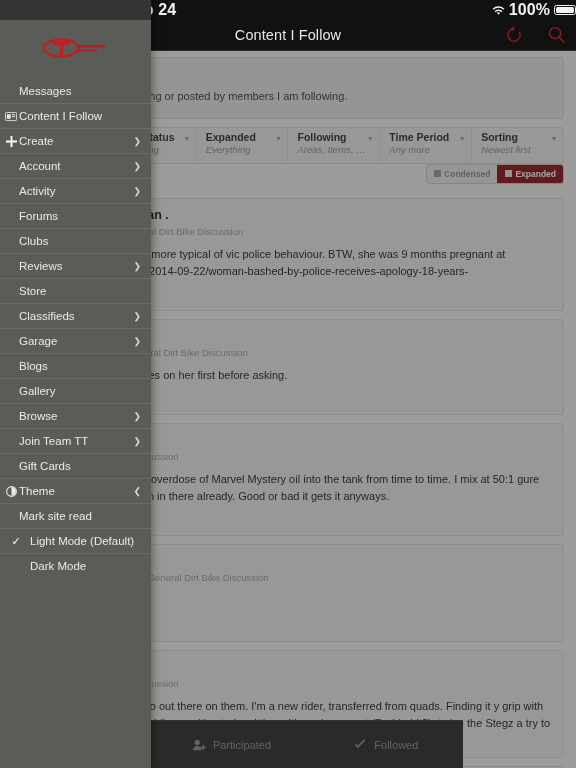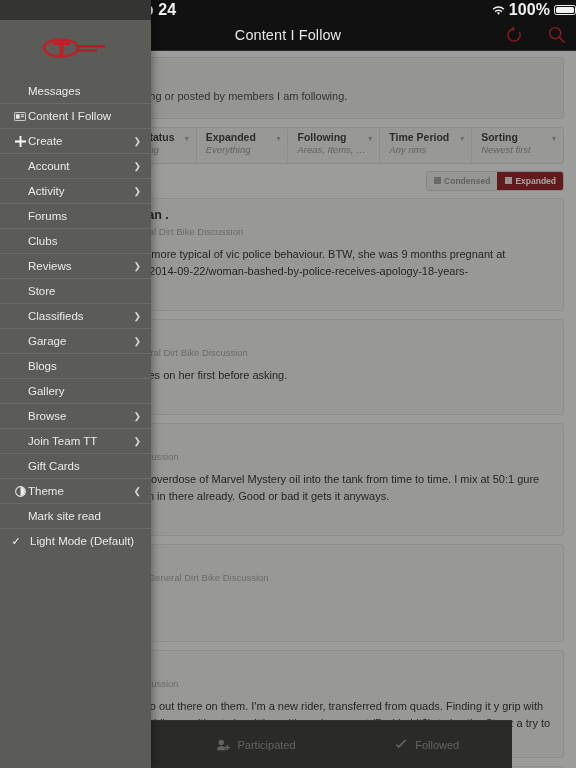--- a/index.html
+++ b/index.html
@@ -71,21 +71,21 @@
   .filt {
     flex: 1 1 0; min-width: 0; padding: 3px 7px 0 9px;
     border-left: 1px solid #d6d6d6; position: relative;
   }
   .filt:first-child { border-left: none; }
   .filt-lab { font-size: 10.5px; font-weight: 700; color: #2e2e2e; white-space: nowrap; overflow: hidden; }
   .filt-val { font-size: 9.5px; font-style: italic; color: #8d8d8d; white-space: nowrap; overflow: hidden; text-overflow: ellipsis; margin-top: 1px; }
   .filt-chev { position:absolute; right: 7px; top: 6px; color:#999; font-size: 8px; }
 
   
-  .toolrow { height: 34px; display:flex; align-items:center; justify-content:flex-end; }
+  .toolrow { height: 34px; display:flex; align-items:flex-start; justify-content:flex-end; }
   .seg { display:flex; border-radius: 3px; overflow:hidden; border:1px solid #c9c9c9; }
   .seg-btn {
     font-size: 8.5px; padding: 4px 7px; display:flex; align-items:center; gap:3px;
     background: #e6e6e6; color:#8a8a8a; font-weight:600;
   }
   .seg-btn.active { background: #8b1218; color: #fff; border-left: 1px solid #8b1218;}
   .seg-ico { width:7px; height:7px; background: currentColor; display:inline-block; opacity:.85; }
 
   
   .item {
@@ -95,21 +95,21 @@
   .item-title { font-size: 12.5px; font-weight: 700; color: #1f1f1f; line-height:1.2; }
   .item-sub { font-size: 9.5px; color: #9a9a9a; margin-top: 3px; }
   .item-body { font-size: 11px; color: #232323; line-height: 1.55; margin-top: 9px; word-break: break-word;}
   .item-meta { display:flex; align-items:center; gap: 14px; margin-top: 11px; }
   .meta-chunk { display:flex; align-items:center; gap:5px; font-size:9.5px; color:#8d8d8d; }
   .bubble-ico { width:10px; height:8px; background:#7e7e7e; border-radius:3px 3px 3px 0; display:inline-block; position:relative; top:1px;}
   .react-badge { width:13px; height:13px; border-radius:50%; background:#1f6fb5; border:1.5px solid #5aa4dd; display:inline-block; }
 
   
   .tabbar {
-    position:absolute; bottom:0; left:0; width: 512px; height: 48px;
+    position:absolute; bottom:0; left:0; width: 463px; height: 48px;
     background: #2b2b2b; border-top: 1px solid #3a3a3a;
     display:flex; align-items:center; z-index: 40;
   }
   .tab { flex:1; display:flex; align-items:center; justify-content:center; gap:7px; color:#8e8e8e; font-size:11px; }
   .tab-ico { width:14px; height:14px; display:flex; align-items:center; justify-content:center; }
 
   
   .scrim {
     position:absolute; top:51px; left:0; width:576px; height:717px;
     background: rgba(40,40,38,0.42); z-index: 45;
@@ -123,21 +123,21 @@
     box-shadow: 2px 0 8px rgba(0,0,0,.35);
   }
   .drawer-top { height: 20px; background: rgba(20,20,20,0.55); }
   .logo-wrap { height: 58px; display:flex; align-items:center; justify-content:center; }
   .logo { width: 76px; height: 26px; position: relative; }
 
   .menu { padding: 0 0 12px 0; }
   .mi {
     height: 25px; display:flex; align-items:center;
     border-top: 1px solid rgba(255,255,255,0.10);
-    padding: 0 10px 0 12px; position: relative;
+    padding: 0 10px 0 3px; position: relative;
   }
   .mi:first-child { border-top: none; }
   .mi-ico { width: 16px; flex: 0 0 16px; display:flex; align-items:center; justify-content:center; color:#e9e9e9; }
   .mi-lab { font-size: 11.5px; color: #eaeaea; white-space: nowrap; }
   .mi-chev { margin-left:auto; color:#d8d8d8; font-size: 9px; }
   .mi-sub { padding-left: 22px; }
   .mi-sub .mi-lab { font-size: 11.5px; }
   .check { color:#fff; font-size: 11px; }
 
   
@@ -172,21 +172,21 @@
           <div class="filt-val">Everything</div>
           <div class="filt-chev">▾</div>
         </div>
         <div class="filt">
           <div class="filt-lab">Following</div>
           <div class="filt-val">Areas, Items, Mem...</div>
           <div class="filt-chev">▾</div>
         </div>
         <div class="filt">
           <div class="filt-lab">Time Period</div>
-          <div class="filt-val">Any rims</div>
+          <div class="filt-val">Any more</div>
           <div class="filt-chev">▾</div>
         </div>
         <div class="filt">
           <div class="filt-lab">Sorting</div>
           <div class="filt-val">Newest first</div>
           <div class="filt-chev">▾</div>
         </div>
       </div>
 
       <div class="toolrow">
@@ -475,17 +475,21 @@
       <div class="mi">
         <span class="mi-ico"></span>
         <span class="mi-lab">Mark site read</span>
       </div>
 
       <div class="mi mi-sub" style="padding-left:8px;">
         <span class="mi-ico check">✓</span>
         <span class="mi-lab" style="margin-left:6px;text-align:center;">Light Mode (Default)</span>
       </div>
 
+      <div class="mi mi-sub" style="padding-left:8px;">
+        <span class="mi-ico"></span>
+        <span class="mi-lab" style="margin-left:6px;">Dark Mode</span>
+      </div>
 
     </div>
   </div>
 
 </div>
 
 </body></html>

